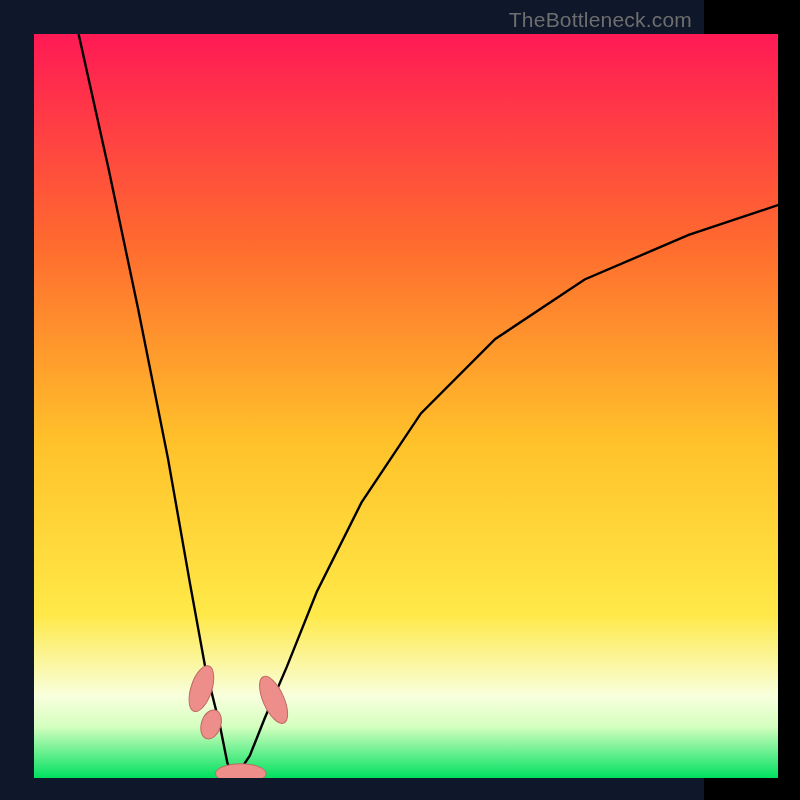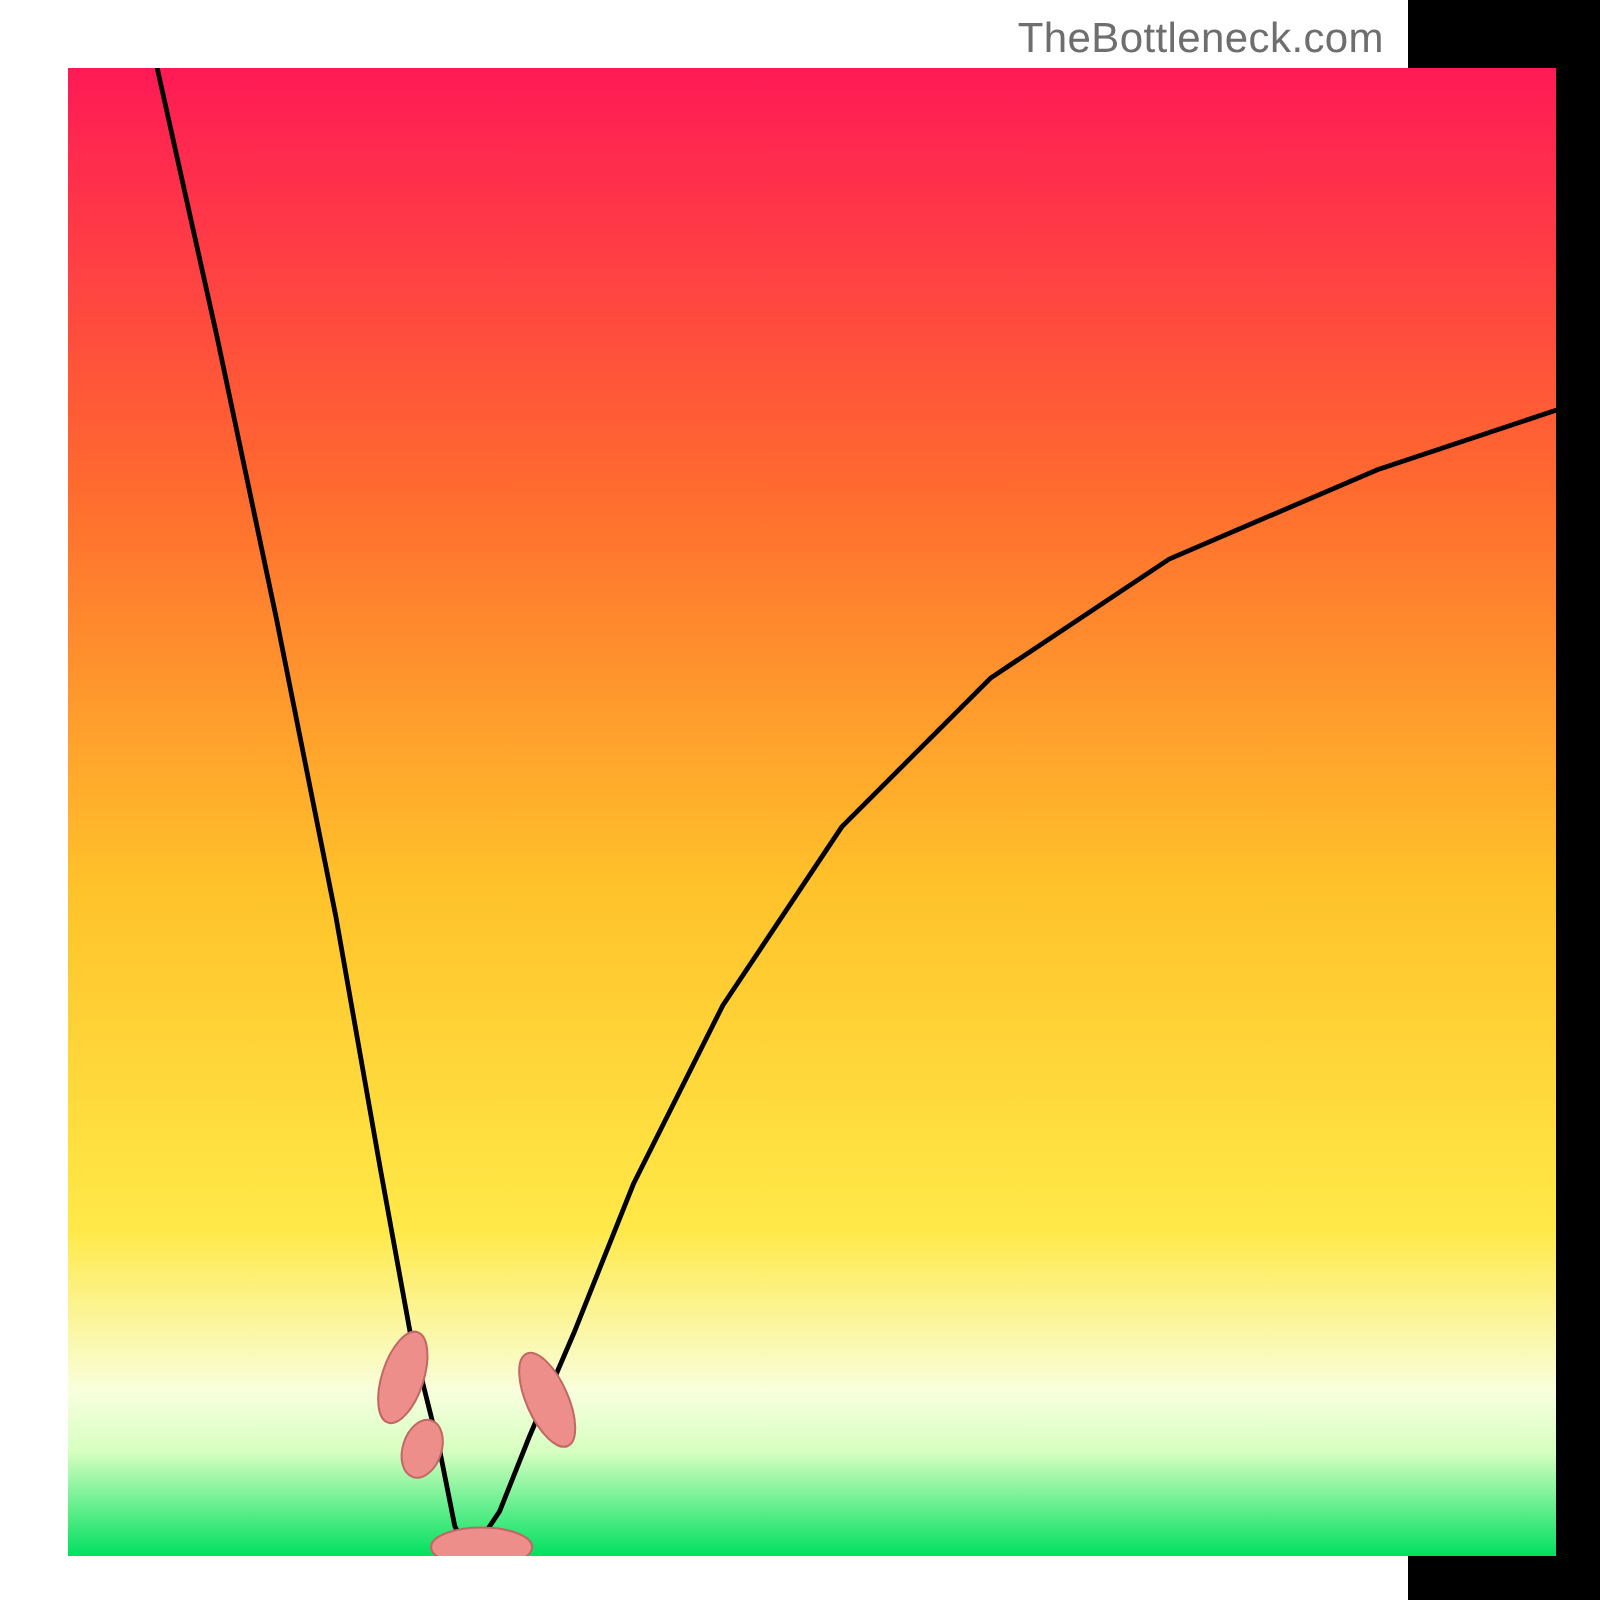--- a/index.html
+++ b/index.html
@@ -10,21 +10,21 @@
     background: #000;
     font-family: Arial, Helvetica, sans-serif;
     overflow: hidden;
   }
   .frame {
     position: absolute;
     left: 0;
     top: 0;
     width: 704px;
     height: 800px;
-    background: #ffffff;
+    background: #0f172a;
   }
   .plot {
     position: absolute;
     left: 34px;
     top: 34px;
     width: 744px;
     height: 744px;
     
   }
   .watermark {

